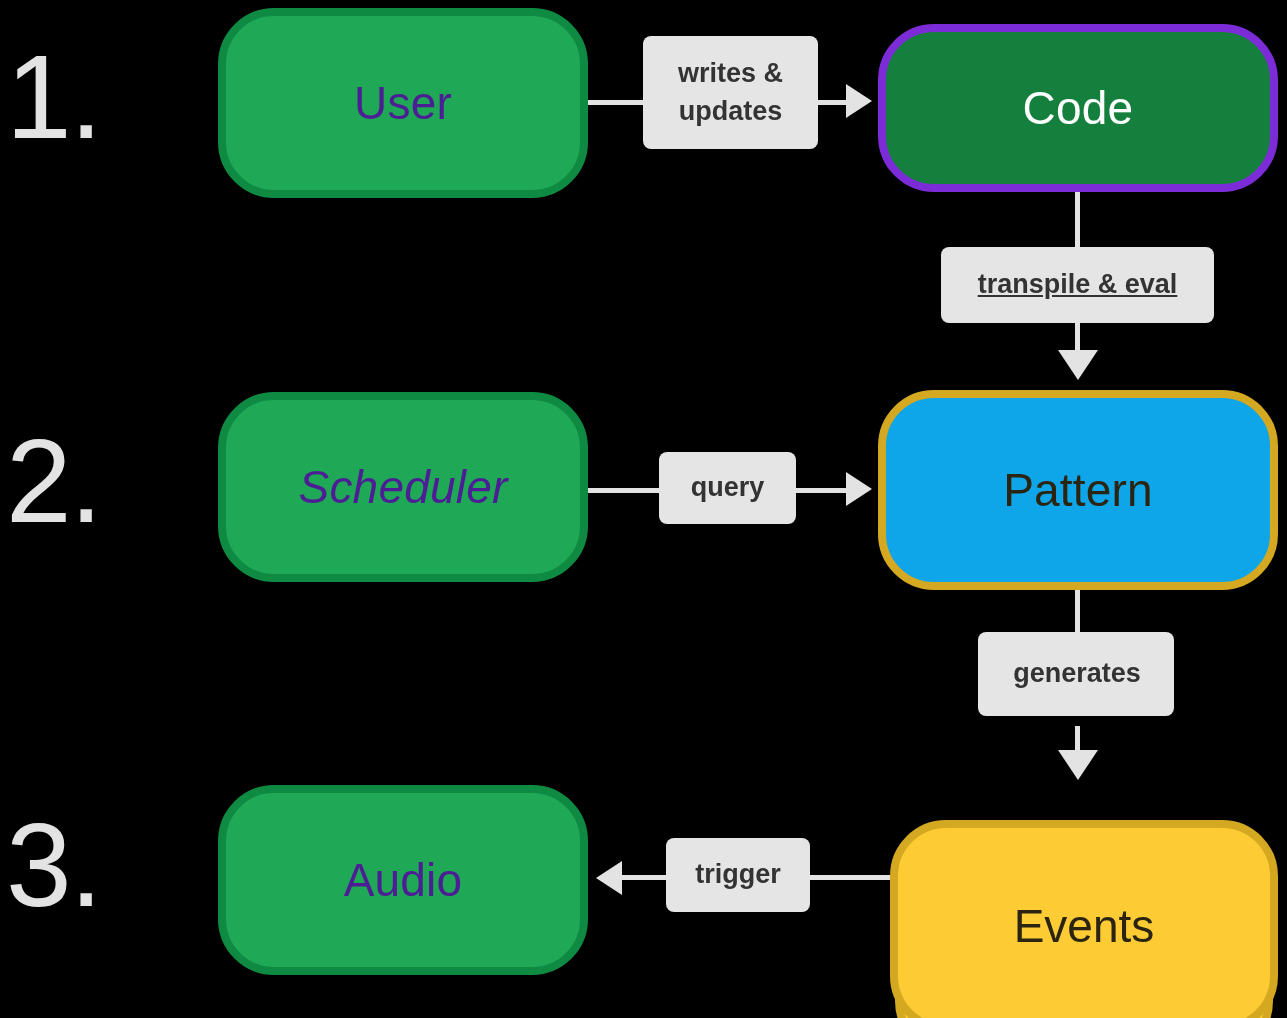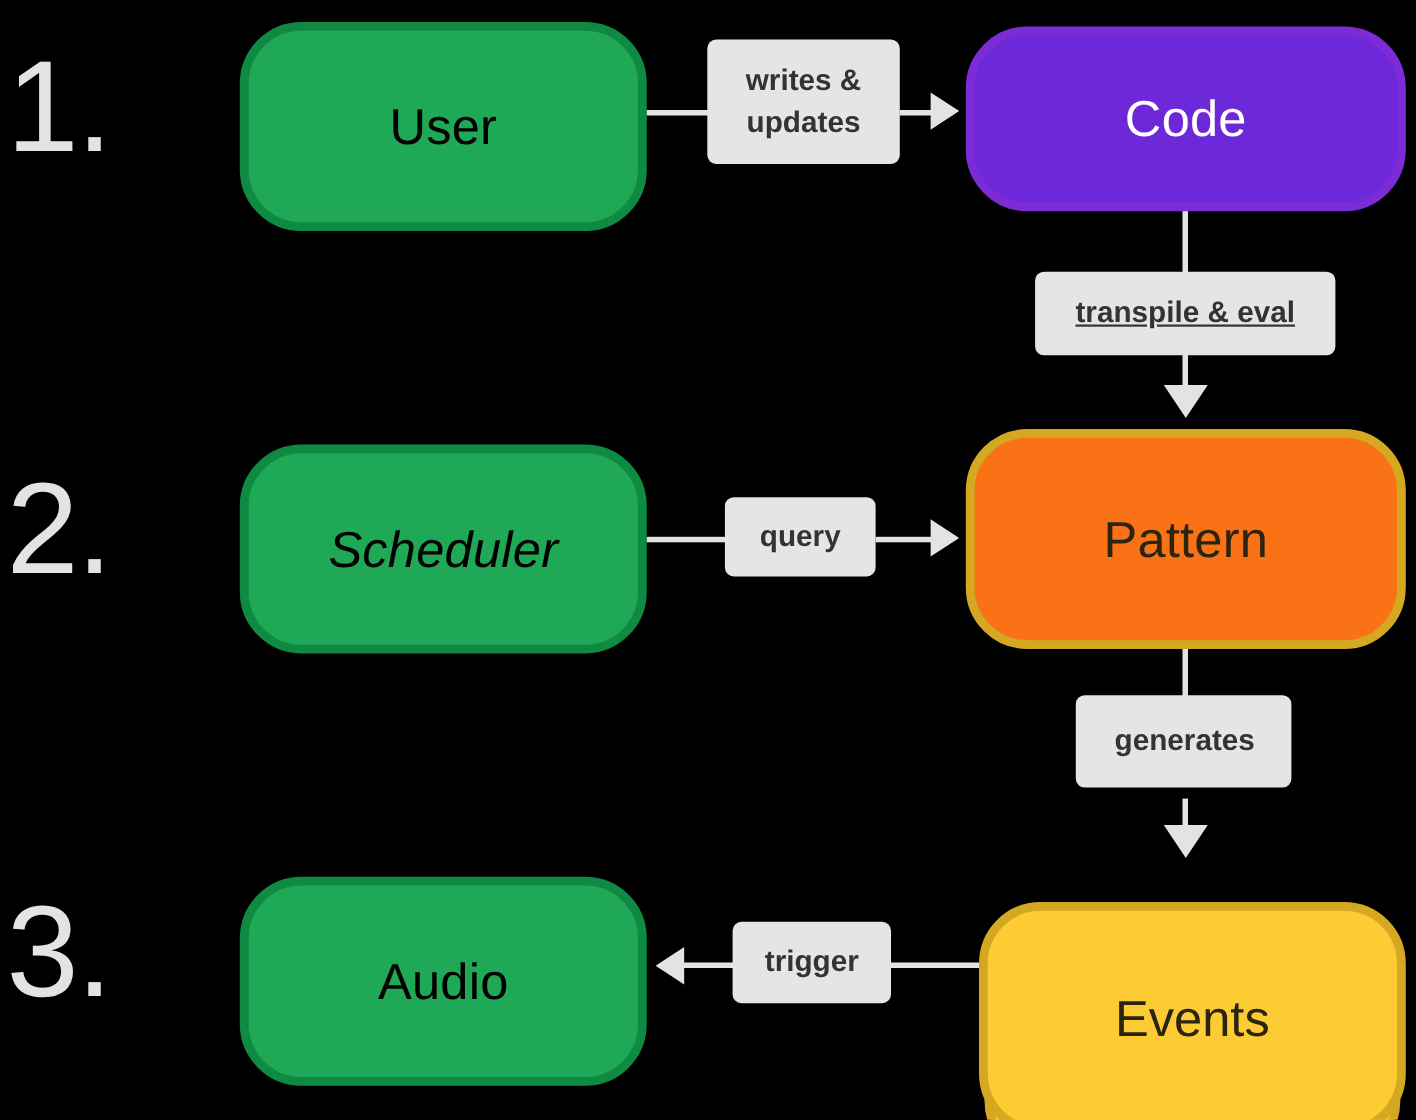--- a/index.html
+++ b/index.html
@@ -44,30 +44,29 @@
     border-style: solid;
     border-width: 8px;
     font-size: 46px;
     font-weight: 400;
     text-align: center;
     letter-spacing: 0.2px;
   }
   .node.green {
     background: #1FA855;
     border-color: #0E8A43;
-    color: #000000;
-    margin-top: 12px;
+    color: #4c1d95;
   }
   .node.purple {
-    background: #6d28d9;
+    background: #15803d;
     border-color: #7B2CD6;
     color: #FFFFFF;
   }
   .node.yellow {
-    background: #f97316;
+    background: #0ea5e9;
     border-color: #D4A820;
     color: #2B2410;
   }
 
   
   .stack {
     position: absolute;
   }
   .stack .layer {
     position: absolute;

